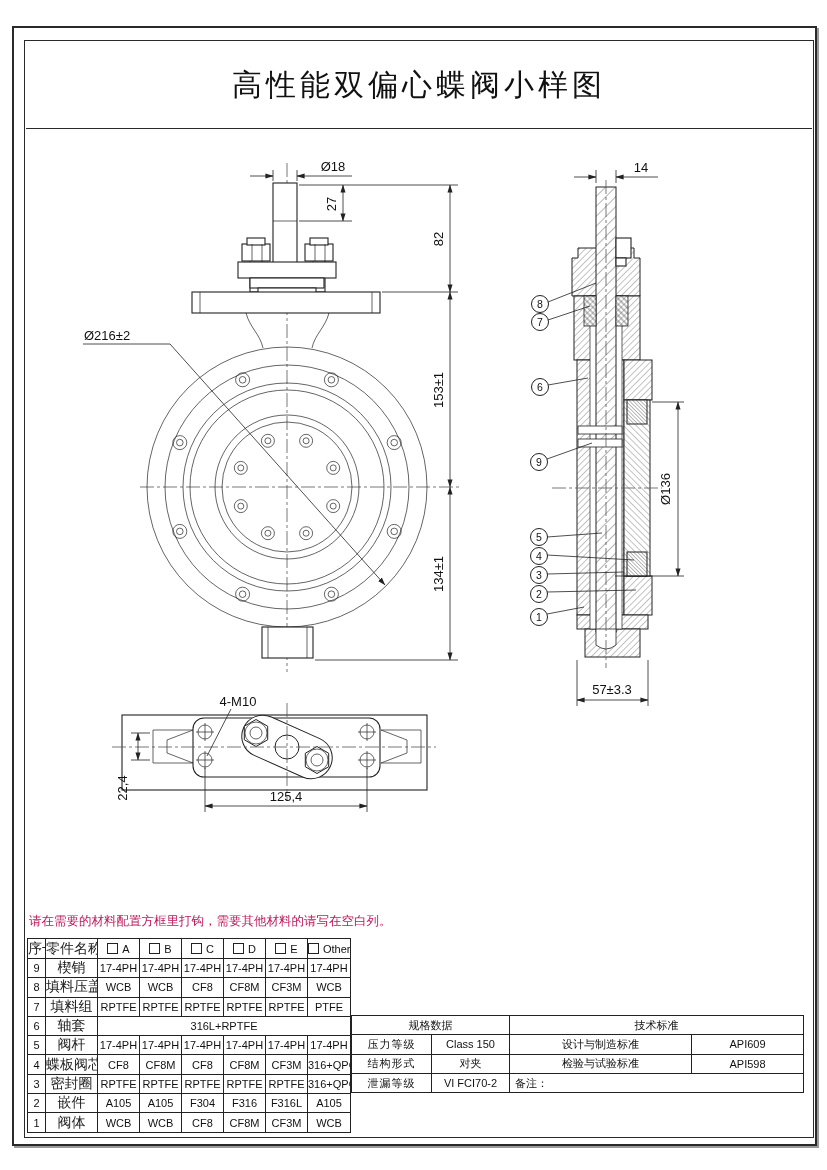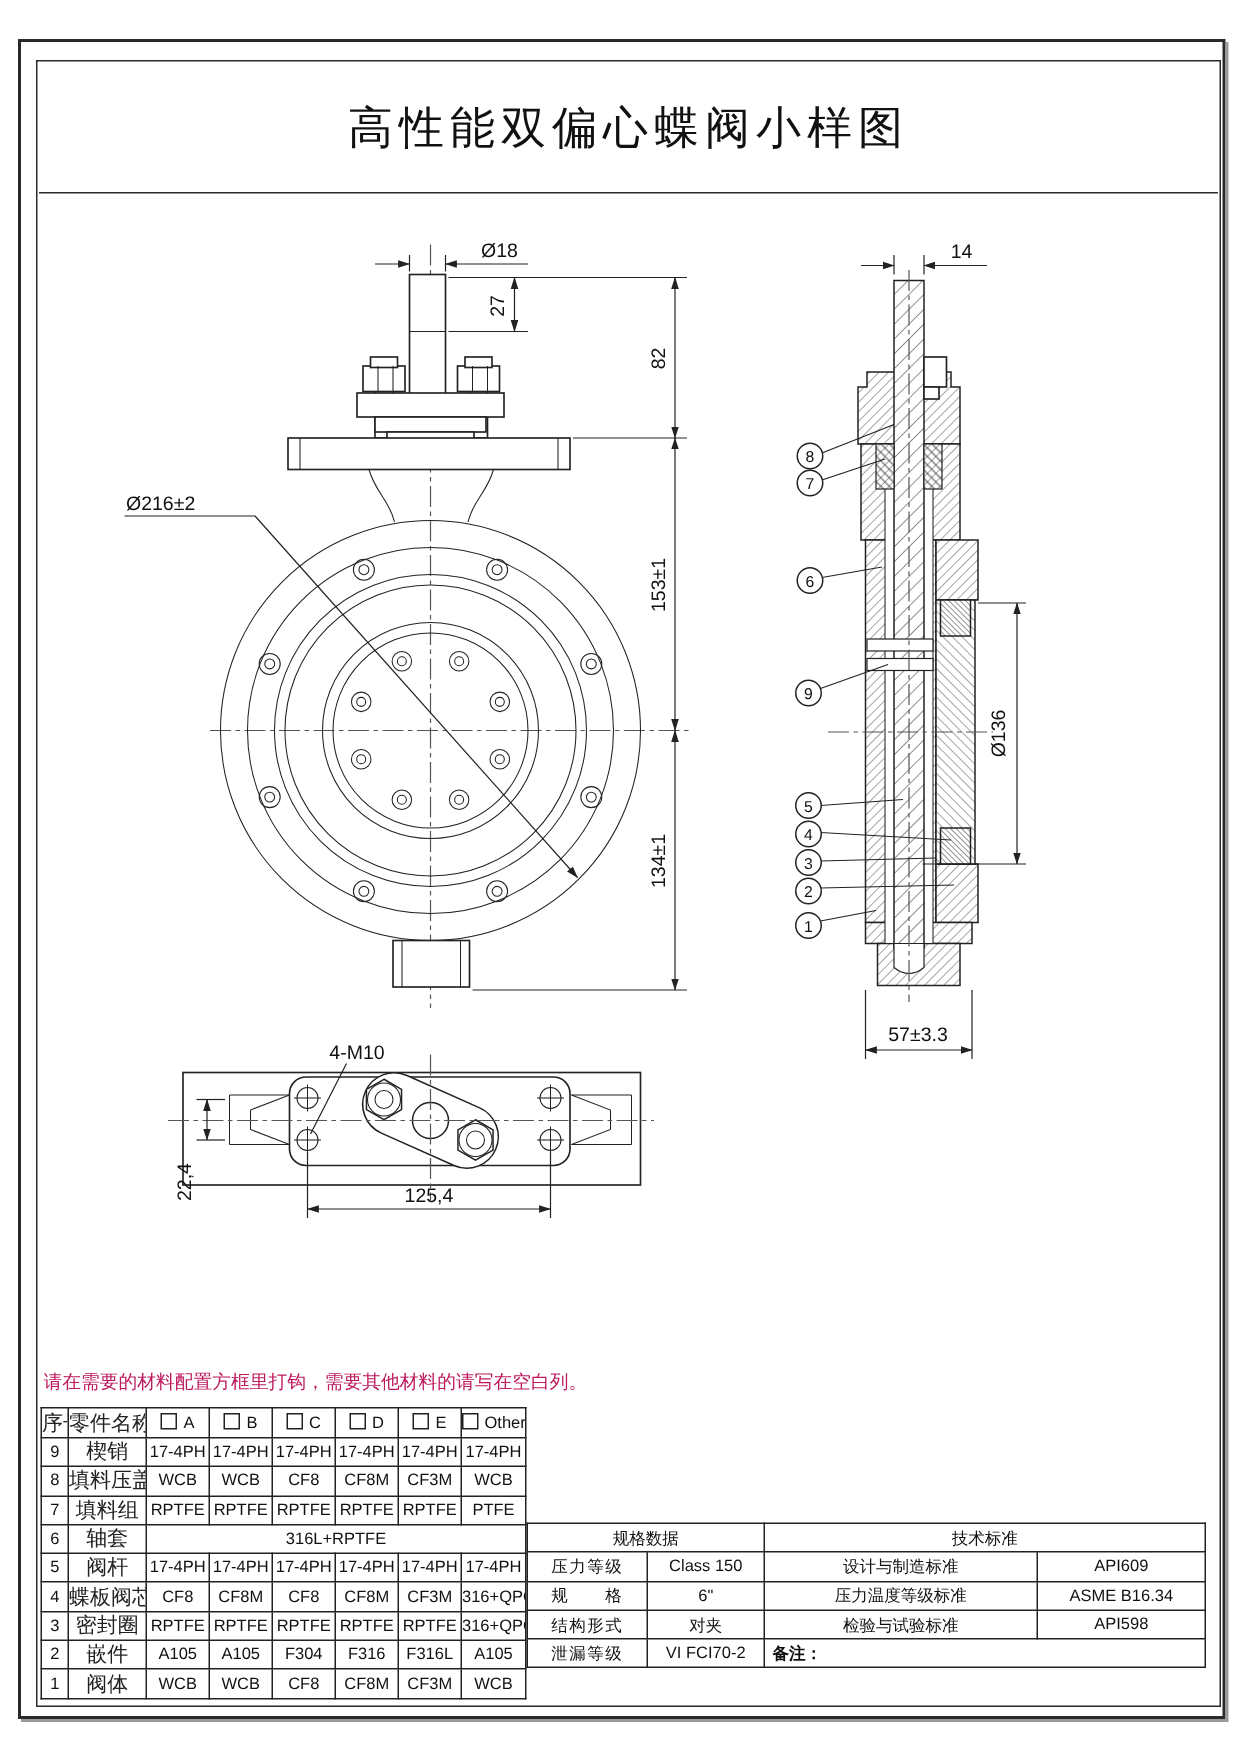--- a/index.html
+++ b/index.html
@@ -20,21 +20,21 @@
   table.grid td,table.grid th{border:1px solid #222;padding:0;text-align:center;
         font-weight:normal;color:#111;overflow:hidden;white-space:nowrap;
         font:11px "Liberation Sans",sans-serif;height:18.3px;}
   table.parts{left:27px;top:938px;width:323px;}
   table.parts th{height:19px;}
   table.parts .cn{font-size:14px;color:#222;}
   .cb{display:inline-block;width:9px;height:9px;border:1.2px solid #222;
         margin-right:4px;vertical-align:-1px;background:#fff;}
   table.spec{left:351px;top:1015px;width:452px;}
   table.spec .lbl{letter-spacing:1px;}
-  table.spec .remark{text-align:left;padding-left:5px;font-weight:bold;}
+  table.spec .remark{text-align:left;padding-left:5px;}
   
   .ol{fill:#fff;stroke:#222;stroke-width:1.1;}
   .thin{stroke:#222;stroke-width:.7;fill:none;}
   .cl{stroke:#555;stroke-width:.8;stroke-dasharray:14 3 3 3;fill:none;}
   .dim{stroke:#222;stroke-width:.8;fill:none;}
   .dimtxt{font:13px "Liberation Sans",sans-serif;fill:#111;}
   .balloon circle{fill:#fff;stroke:#222;stroke-width:1;}
   .balloon text{font:10.5px "Liberation Sans",sans-serif;fill:#111;text-anchor:middle;}
 </style>
 </head>
@@ -450,26 +450,20 @@
           <th colspan="2">规格数据</th>
           <th colspan="2">技术标准</th>
         </tr>
         <tr>
           <td class="lbl">压力等级</td>
           <td>Class 150</td>
           <td>设计与制造标准</td>
           <td>API609</td>
         </tr>
         <tr>
-          <td class="lbl">规　　格</td>
-          <td>6"</td>
-          <td>压力温度等级标准</td>
-          <td>ASME B16.34</td>
-        </tr>
-        <tr>
           <td class="lbl">结构形式</td>
           <td>对夹</td>
           <td>检验与试验标准</td>
           <td>API598</td>
         </tr>
         <tr>
           <td class="lbl">泄漏等级</td>
           <td>VI  FCI70-2</td>
           <td class="remark" colspan="2">备注：</td>
         </tr>

